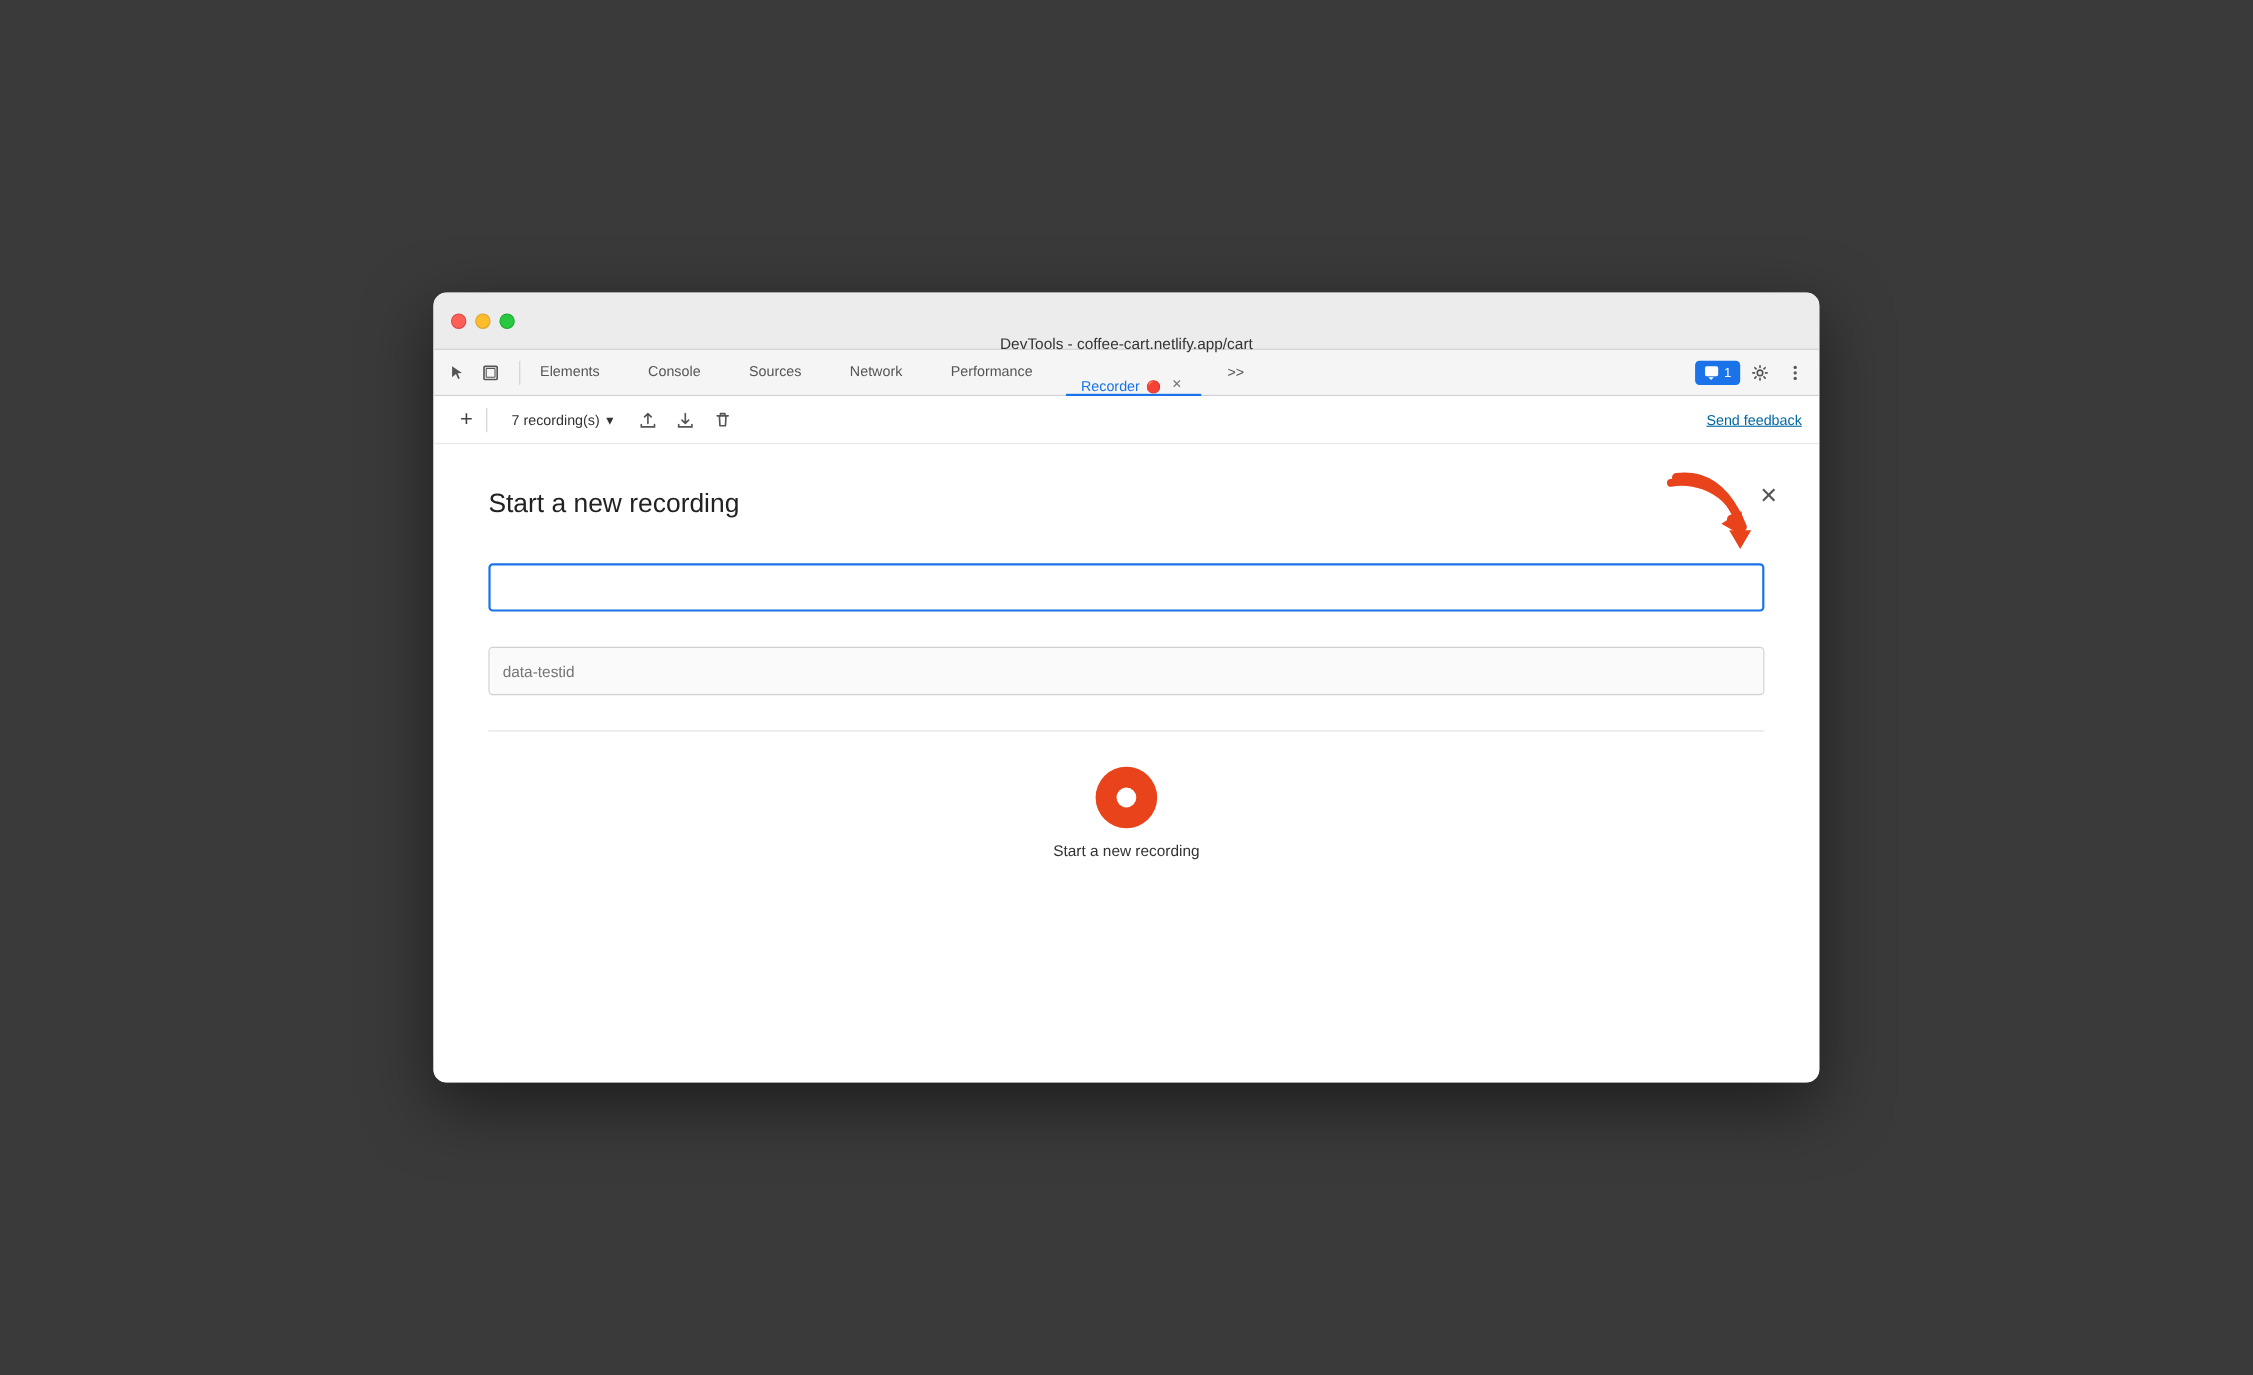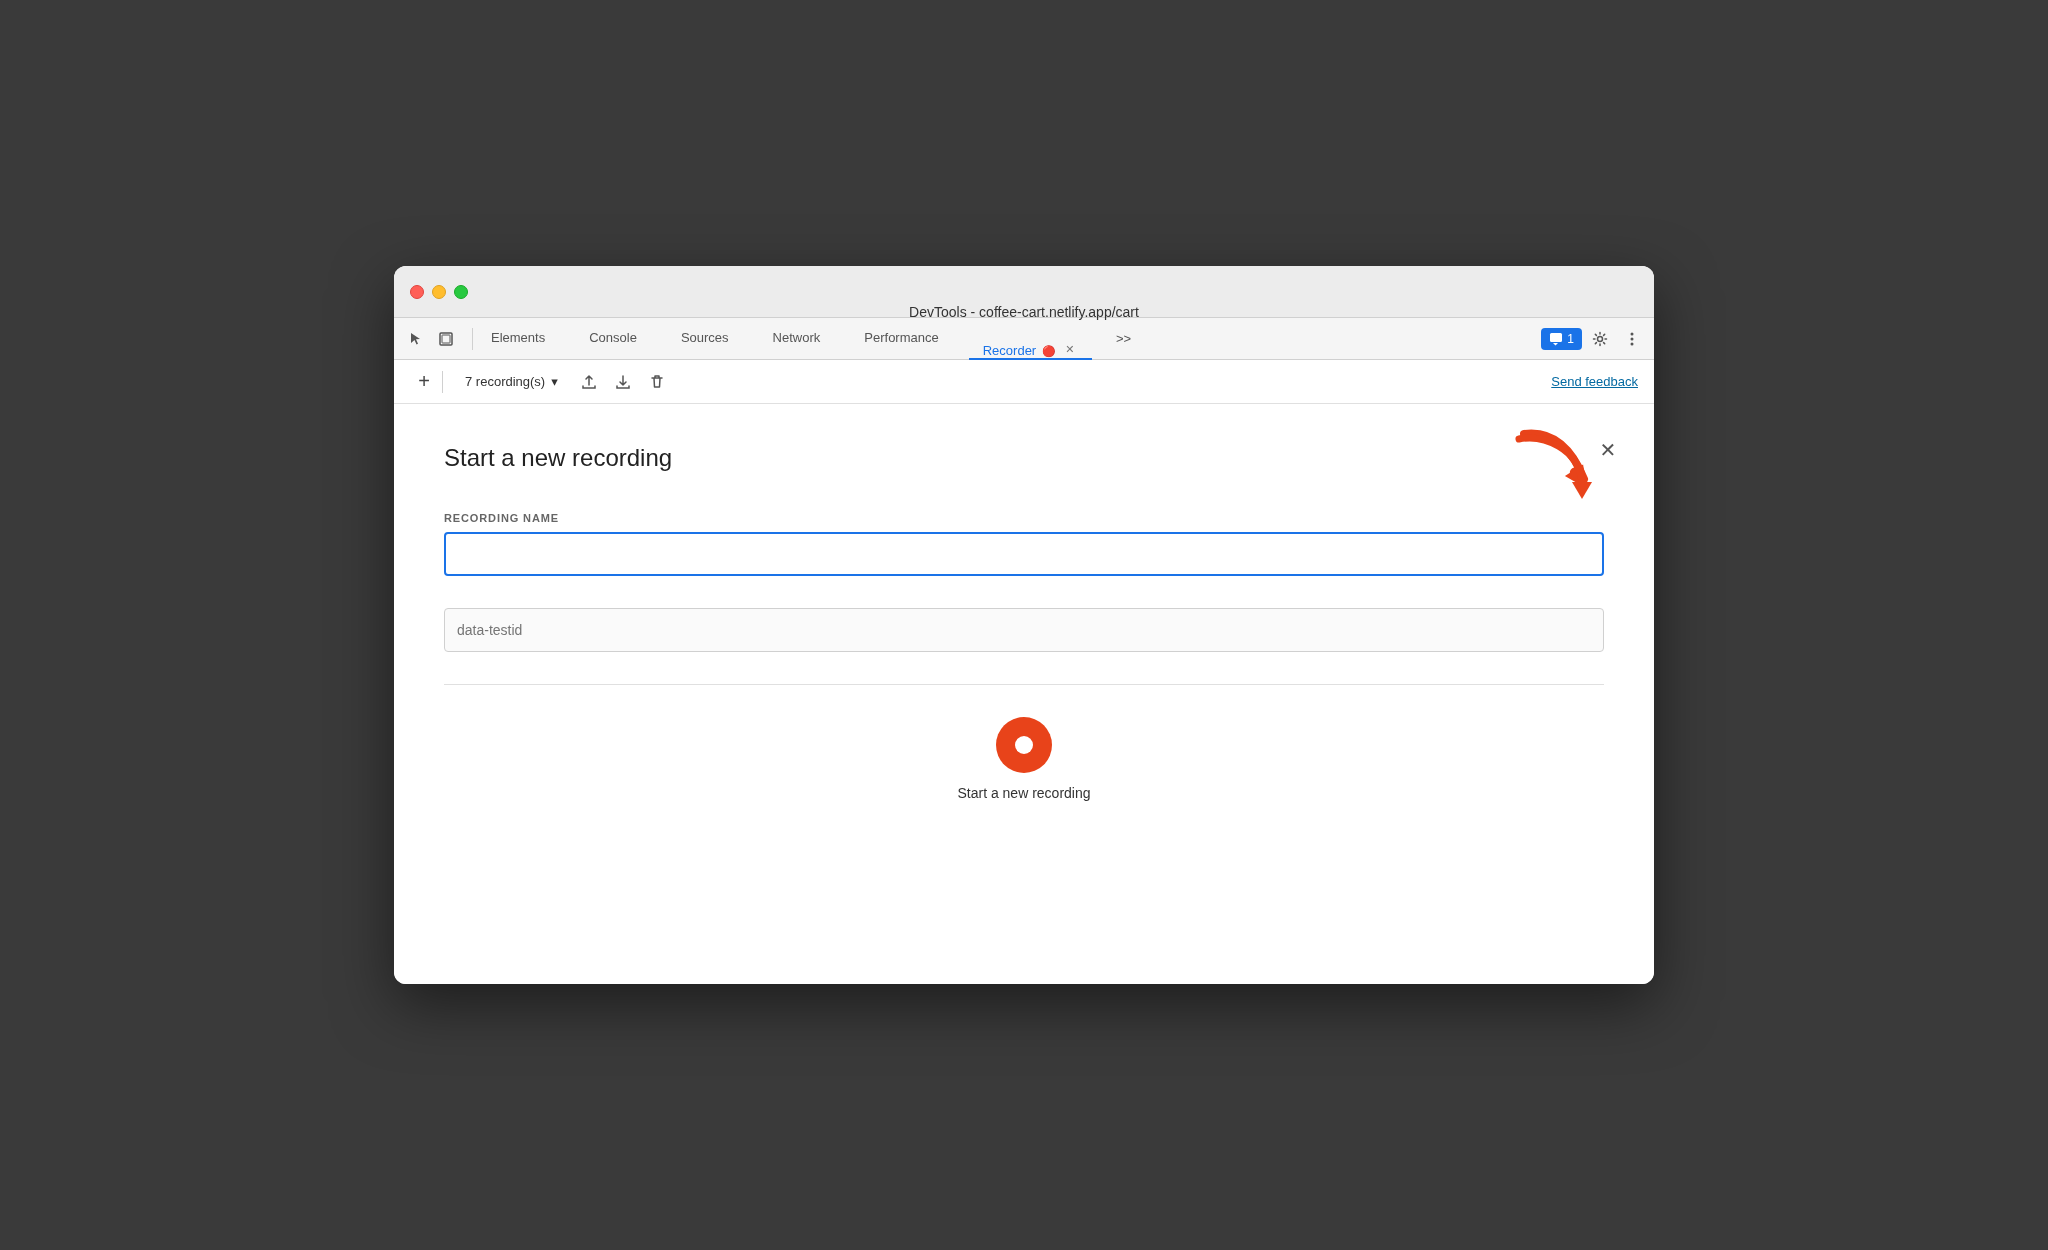--- a/index.html
+++ b/index.html
@@ -501,23 +501,20 @@
         <path d="M15 15 C40 10, 75 25, 78 58" stroke="#e8431a" stroke-width="7" fill="none" stroke-linecap="round"></path>
         <polygon points="68,58 88,58 78,75" fill="#e8431a"></polygon>
       </svg>
     </div>
 
     <button class="close-form-btn">✕</button>
 
     <h2 class="form-title">Start a new recording</h2>
 
     <div>
-      <div class="field-label">
-        <span>RECORDING NAME</span>
-      </div>
       <input type="text" class="recording-name-input" autofocus="" value="" style="">
     </div>
 
     <div>
       <input type="text" class="selector-input" placeholder="data-testid" style="">
     </div>
 
     <div class="divider"></div>
 
     <div class="start-recording-section">

